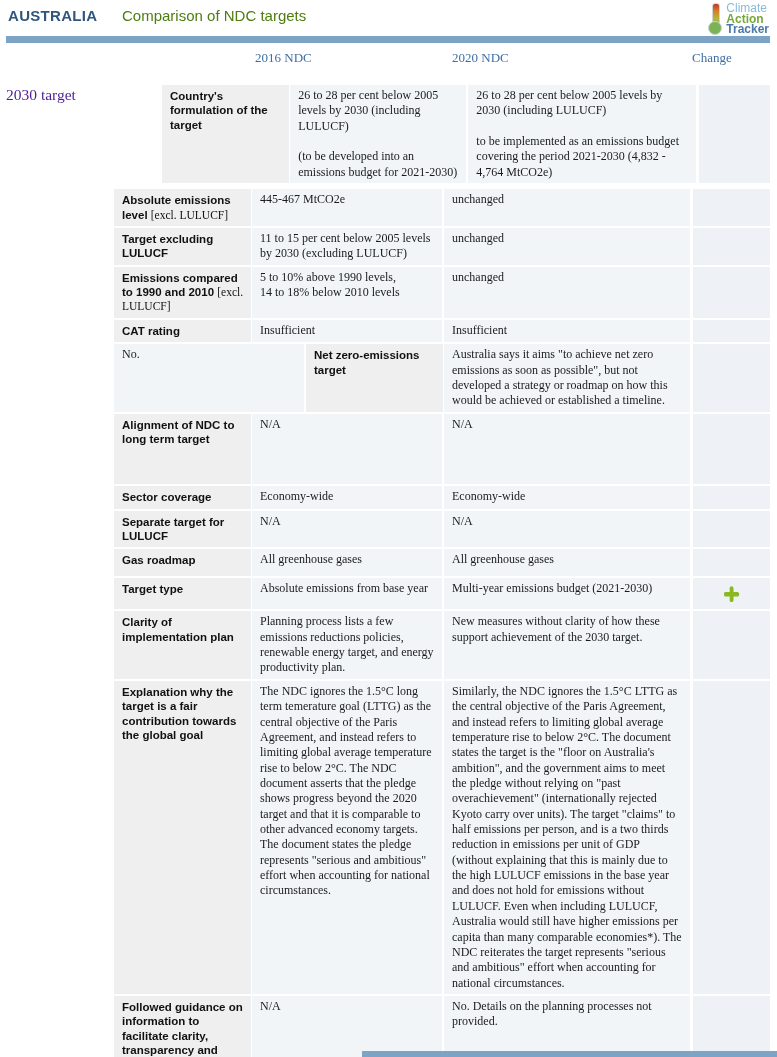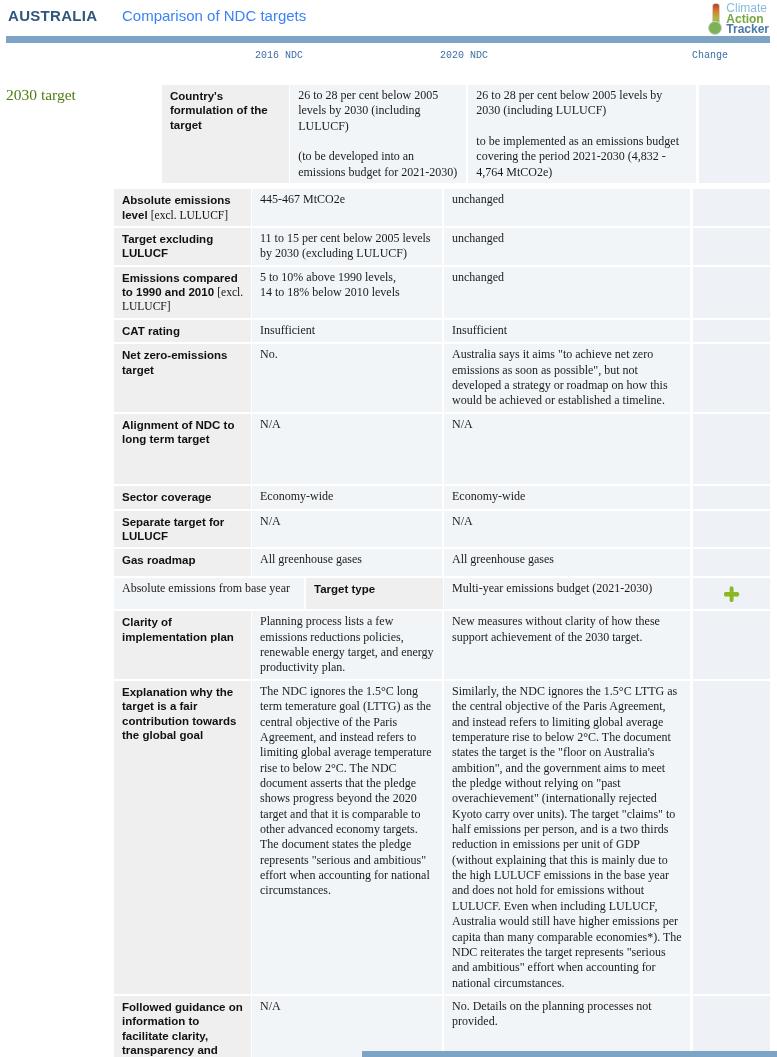--- a/index.html
+++ b/index.html
@@ -3,40 +3,40 @@
 <meta charset="utf-8">
 <style>
   html,body{margin:0;padding:0;background:#fff;}
   .page{position:relative;width:777px;height:1057px;background:#fff;overflow:hidden;
         font-family:"Liberation Serif","DejaVu Serif",serif;color:#1b1b1b;}
 
   
   .hdr-country{position:absolute;left:8px;top:7px;font-family:"Liberation Sans","DejaVu Sans",sans-serif;
     font-size:15px;font-weight:bold;color:#30567d;letter-spacing:.3px;}
   .hdr-title{position:absolute;left:122px;top:7px;font-family:"Liberation Sans","DejaVu Sans",sans-serif;
-    font-size:15px;color:#3b82f6;}
+    font-size:15px;color:#4d7c0f;}
   .divider{position:absolute;left:6px;right:7px;top:36px;height:7px;background:#7da4c5;}
 
   
   .logo{position:absolute;right:8px;top:3px;display:flex;align-items:center;}
   .thermo{position:relative;width:16px;height:32px;margin-right:3px;}
   .tube{position:absolute;left:5px;top:0;width:6px;height:22px;border-radius:3px;
     background:linear-gradient(#c0392b,#d87f2a,#b5b83a,#7cb356);border:1px solid #cfd6cf;}
   .bulb{position:absolute;left:1px;bottom:0;width:12px;height:12px;border-radius:50%;
     background:#7cb356;border:1px solid #cfd6cf;}
   .logo-text{display:flex;flex-direction:column;font-family:"Liberation Sans","DejaVu Sans",sans-serif;
     font-size:12px;line-height:10.5px;}
   .logo-text .l1{color:#8abbd8;}
   .logo-text .l2{color:#76a83c;font-weight:bold;}
   .logo-text .l3{color:#4879a8;font-weight:bold;}
 
   
-  .colhead{position:absolute;top:50px;font-size:10px;color:#3e6ea6;font-family:Liberation Mono, monospace;}
-  .ch-2016{left:255px;} .ch-2020{left:440px;} .ch-change{left:692px;}
-  .side-label{position:absolute;left:6px;top:86px;font-size:15.5px;color:#4d7c0f;}
+  .colhead{position:absolute;top:50px;font-size:13px;color:#3e6ea6;}
+  .ch-2016{left:255px;} .ch-2020{left:452px;} .ch-change{left:692px;}
+  .side-label{position:absolute;left:6px;top:86px;font-size:15.5px;color:#4c1d95;}
 
   
   .content{position:absolute;left:114px;top:85px;width:656px;}
   .trow{display:flex;margin-bottom:2px;}
   .gap-lg{margin-bottom:6px;padding-left:48px;}
   .cell{box-sizing:border-box;}
   .cell.label{width:137px;margin-right:1px;background:#efefef;padding:4px 5px 4px 8px;
     font-family:"Liberation Sans","DejaVu Sans",sans-serif;font-size:11.5px;font-weight:bold;
     color:#111;line-height:1.25;}
   .cell.label .note{font-family:"Liberation Serif","DejaVu Serif",serif;font-weight:normal;font-size:11.5px;}
@@ -114,22 +114,22 @@
     </div>
 
     <div class="trow" style="min-height:22px">
       <div class="cell label"><span>CAT rating</span></div>
       <div class="cell c2016">Insufficient</div>
       <div class="cell c2020">Insufficient</div>
       <div class="cell cchange"></div>
     </div>
 
     <div class="trow" style="min-height:62px">
+      <div class="cell c2016">No.</div>
       <div class="cell label"><span>Net zero-emissions target</span></div>
-      <div class="cell c2016">No.</div>
       <div class="cell c2020">Australia says it aims "to achieve net zero emissions as soon as possible", but not developed a strategy or roadmap on how this would be achieved or established a timeline.</div>
       <div class="cell cchange"></div>
     </div>
 
     <div class="trow" style="min-height:70px">
       <div class="cell label"><span>Alignment of NDC to long term target</span></div>
       <div class="cell c2016">N/A</div>
       <div class="cell c2020">N/A</div>
       <div class="cell cchange"></div>
     </div>
@@ -149,22 +149,22 @@
     </div>
 
     <div class="trow" style="min-height:27px">
       <div class="cell label"><span>Gas roadmap</span></div>
       <div class="cell c2016">All greenhouse gases</div>
       <div class="cell c2020">All greenhouse gases</div>
       <div class="cell cchange"></div>
     </div>
 
     <div class="trow" style="min-height:31px">
+      <div class="cell label"><span>Target type</span></div>
       <div class="cell c2016">Absolute emissions from base year</div>
-      <div class="cell label"><span>Target type</span></div>
       <div class="cell c2020">Multi-year emissions budget (2021-2030)</div>
       <div class="cell cchange">
           <span class="plus">+</span>
         </div>
     </div>
 
     <div class="trow" style="min-height:52px">
       <div class="cell label"><span>Clarity of implementation plan</span></div>
       <div class="cell c2016">Planning process lists a few emissions reductions policies, renewable energy target, and energy productivity plan.</div>
       <div class="cell c2020">New measures without clarity of how these support achievement of the 2030 target.</div>

